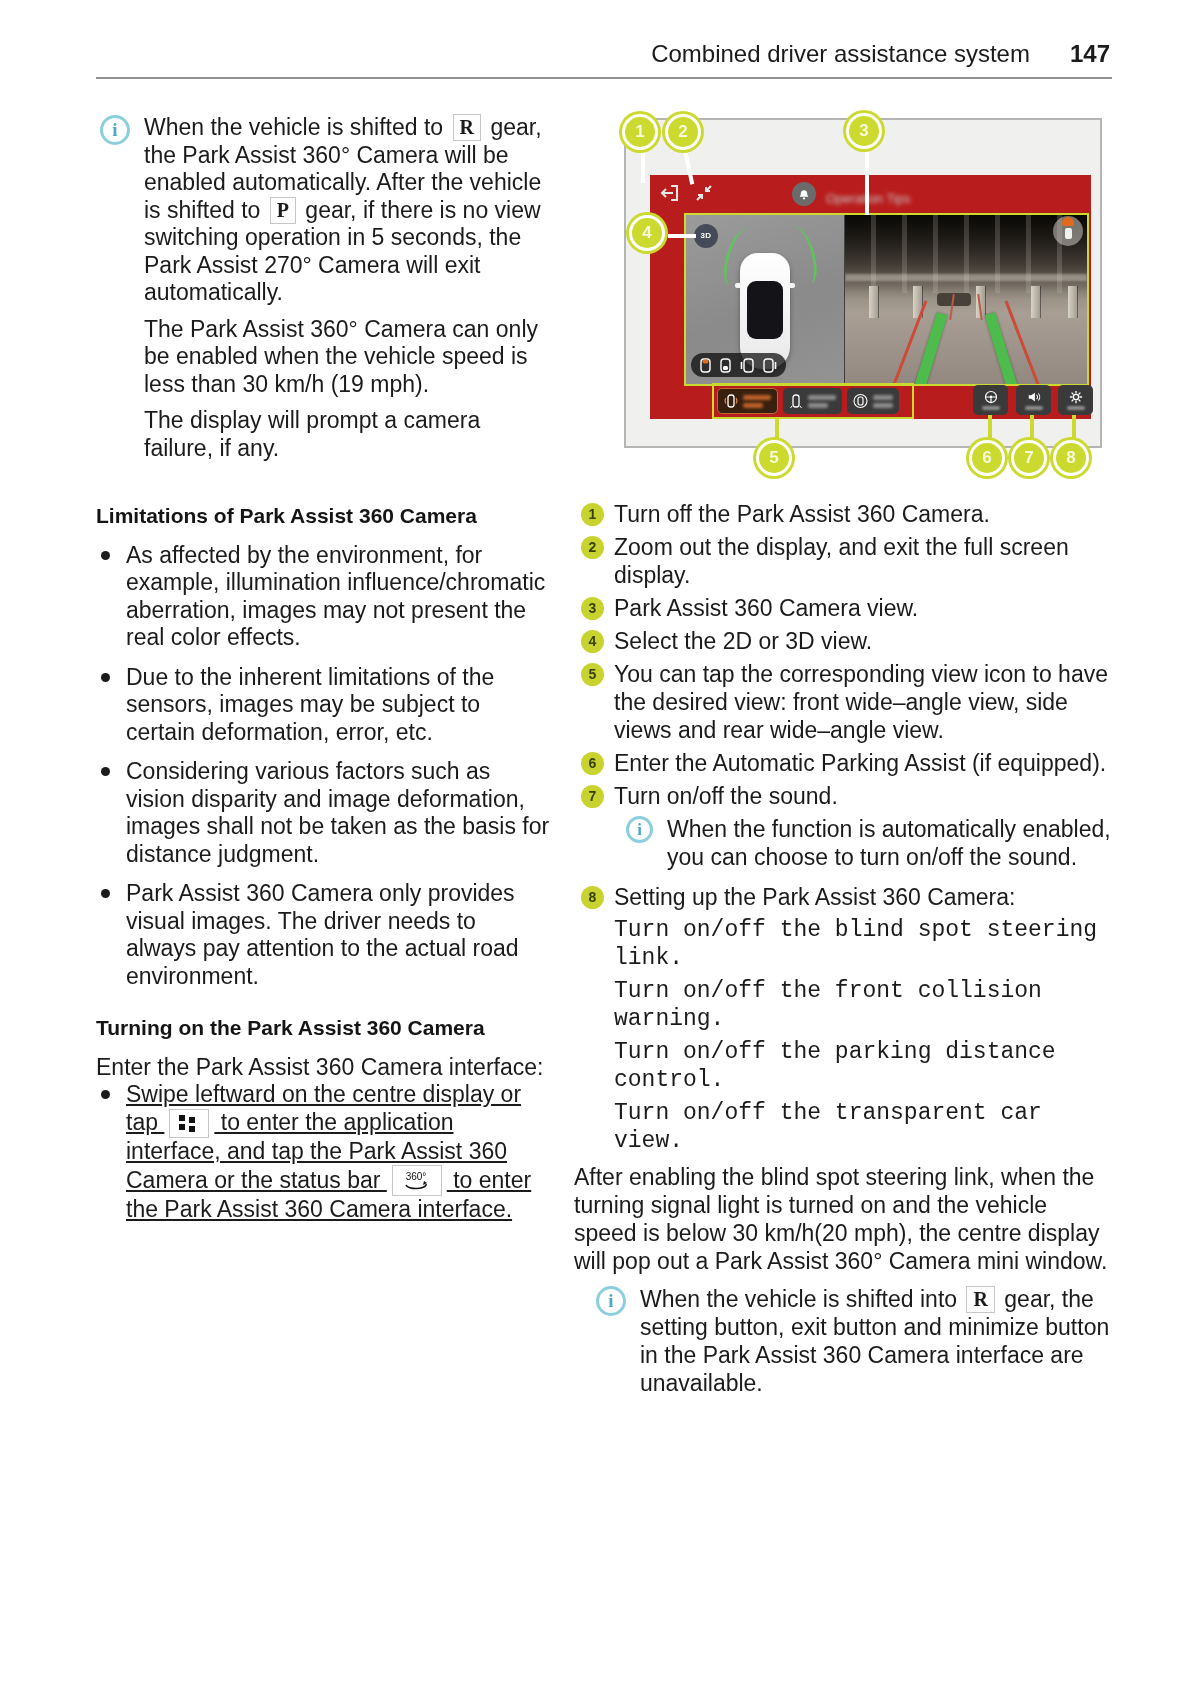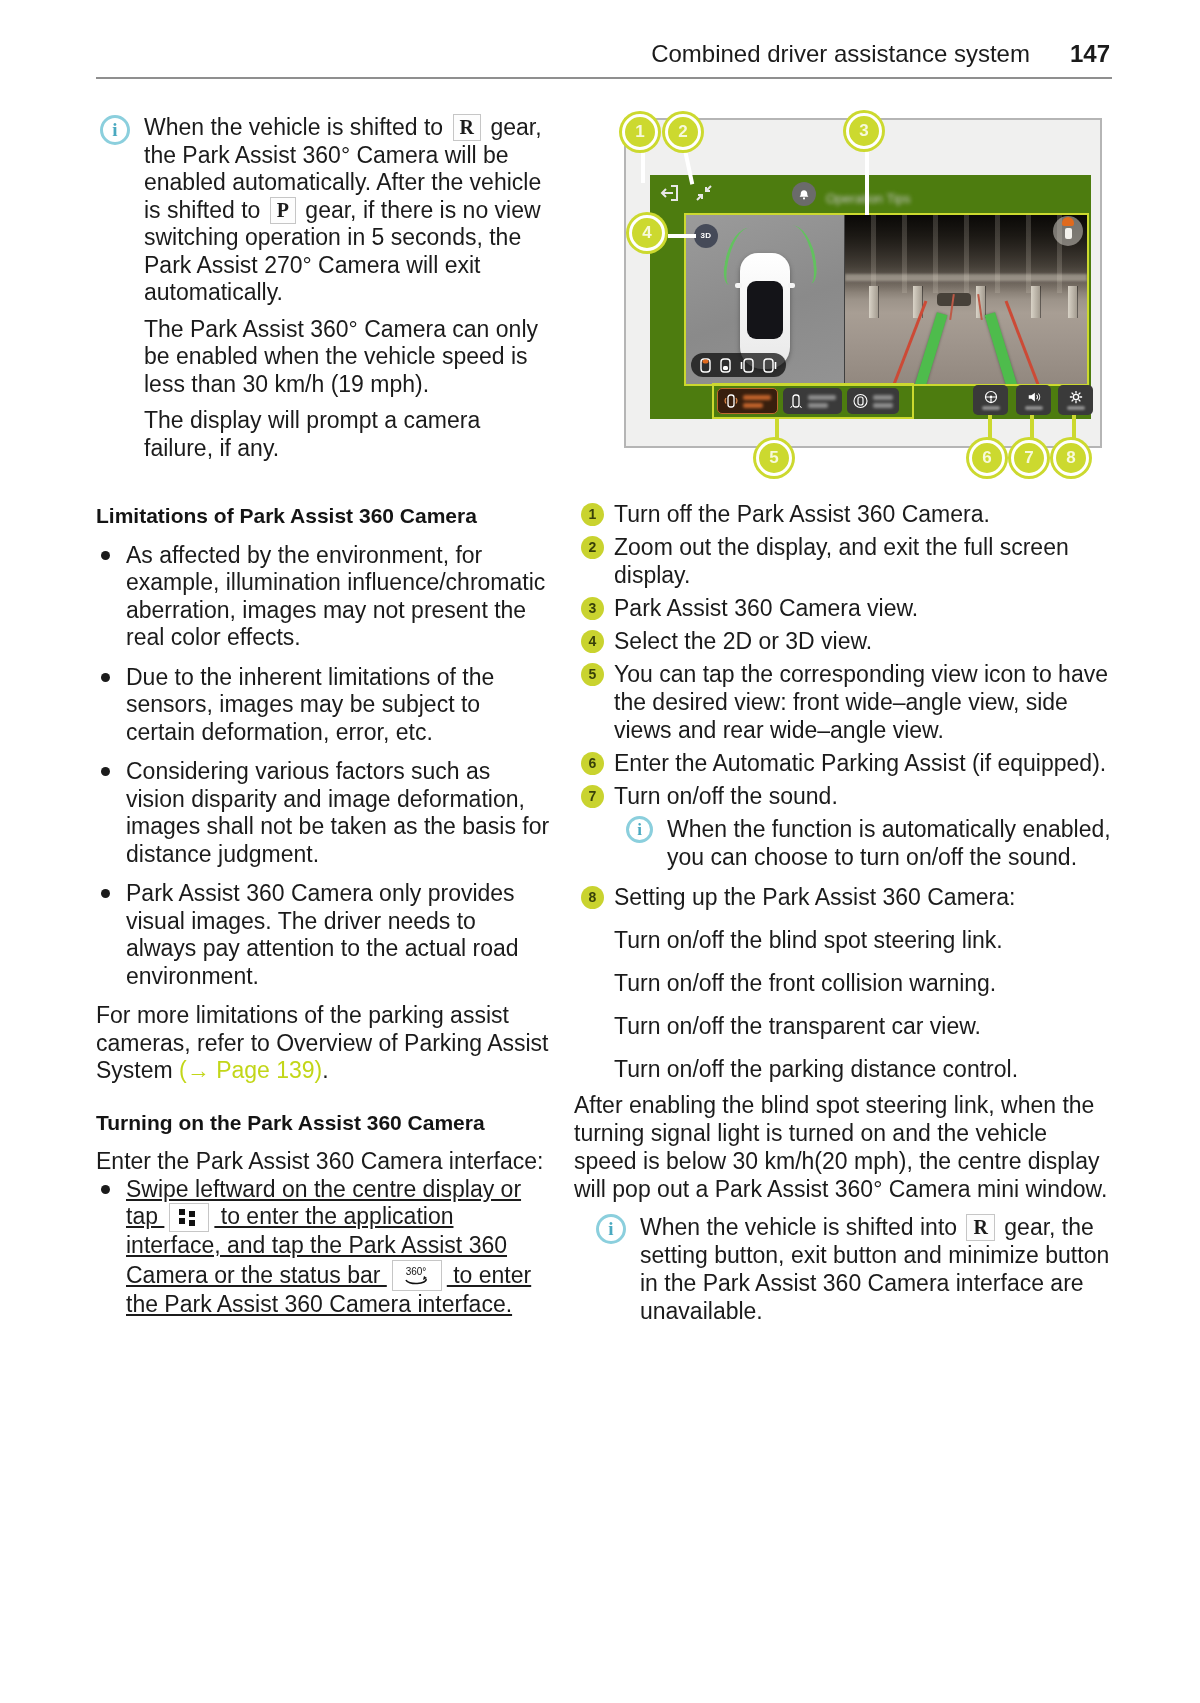--- a/index.html
+++ b/index.html
@@ -44,27 +44,27 @@
         margin:0 5px;text-align:center;}
   .grid-ibox{width:40px;height:29px;padding-top:1px;box-sizing:border-box;}
   .c360-ibox{width:50px;height:31px;box-sizing:border-box;padding-top:1px;}
 
   
   .legend{margin-top:46px;}
   .litem{display:flex;margin:0 0 5px 0;}
   .lbadge{flex:0 0 23px;height:23px;border-radius:50%;background:#c9d32f;color:#38400a;
      font-weight:bold;font-size:14px;line-height:23px;text-align:center;margin:3px 10px 0 7px;}
   .ltext{flex:1;}
-  .l8line{margin-top:15px;}
+  .l8line{margin-top:5px;font-family:Liberation Mono, monospace;}
   .afterp{margin:8px 0 0 0;}
 
   
   .fig{position:relative;width:478px;height:330px;box-sizing:border-box;background:#f0f0ef;
        border:2px solid #b5b5b5;margin:12px 0 52px 50px;}
-  .screen{position:absolute;left:24px;top:55px;width:441px;height:244px;background:#4d7c0f;}
+  .screen{position:absolute;left:24px;top:55px;width:441px;height:244px;background:#b91c1c;}
 
   .tb-exit{position:absolute;left:8px;top:6px;width:24px;height:24px;}
   .tb-min{position:absolute;left:44px;top:8px;width:20px;height:20px;}
   .tb-bell{position:absolute;left:142px;top:7px;width:24px;height:24px;border-radius:50%;
      background:#6b6b6b;display:flex;align-items:center;justify-content:center;}
   .tb-tips{position:absolute;left:176px;top:10px;color:#c9c9c9;font-size:13px;
      filter:blur(2px);white-space:nowrap;}
 
   .split{position:absolute;left:34px;top:38px;width:405px;height:173px;box-sizing:border-box;
      border:2px solid #ccd92f;display:flex;background:#222;}
@@ -158,21 +158,20 @@
       </div>
 
       <h3>Limitations of Park Assist 360 Camera</h3>
       <ul class="blist">
         <li>As affected by the environment, for example, illumination influence/chromatic aberration, images may not present the real color effects.</li>
         <li>Due to the inherent limitations of the sensors, images may be subject to certain deformation, error, etc.</li>
         <li>Considering various factors such as vision disparity and image deformation, images shall not be taken as the basis for distance judgment.</li>
         <li>Park Assist 360 Camera only provides visual images. The driver needs to always pay attention to the actual road environment.</li>
       </ul>
 
-      <p class="plain"><span>For more limitations of the parking assist cameras, refer to Overview of Parking Assist System </span><span class="link">(→  Page 139)</span><span>.</span></p>
 
       <h3>Turning on the Park Assist 360 Camera</h3>
       <p class="plain">Enter the Park Assist 360 Camera interface:</p>
 
       <ul class="blist" style="text-decoration:underline;">
         <li>
           <span>Swipe leftward on the centre display or tap </span><span class="ibox grid-ibox"><svg width="36" height="25" viewBox="0 0 36 25">
                 <rect x="9" y="4" width="6" height="6" fill="#111"></rect>
                 <rect x="9" y="13" width="6" height="6" fill="#111"></rect>
                 <rect x="19" y="6" width="6" height="6" fill="#111"></rect>
@@ -380,22 +379,22 @@
               <p style="margin:0;">When the function is automatically enabled, you can choose to turn on/off the sound.</p>
             </div>
         </div>
 
         <div class="litem">
           <span class="lbadge">8</span>
           <div class="ltext">
             <div>Setting up the Park Assist 360 Camera:</div>
             <div class="l8line">Turn on/off the blind spot steering link.</div>
             <div class="l8line">Turn on/off the front collision warning.</div>
+            <div class="l8line">Turn on/off the parking distance control.</div>
             <div class="l8line">Turn on/off the transparent car view.</div>
-            <div class="l8line">Turn on/off the parking distance control.</div>
           </div>
         </div>
 
         <p class="afterp">After enabling the blind spot steering link, when the turning signal light is turned on and the vehicle speed is below 30 km/h(20 mph), the centre display will pop out a Park Assist 360° Camera mini window.</p>
 
         <div class="inote bottom">
           <div class="iicon">i</div>
           <div class="ibody">
             <p style="margin:0;"><span>When the vehicle is shifted into </span><span class="key">R</span><span> gear, the setting button, exit button and minimize button in the Park Assist 360 Camera interface are unavailable.</span></p>
           </div>

